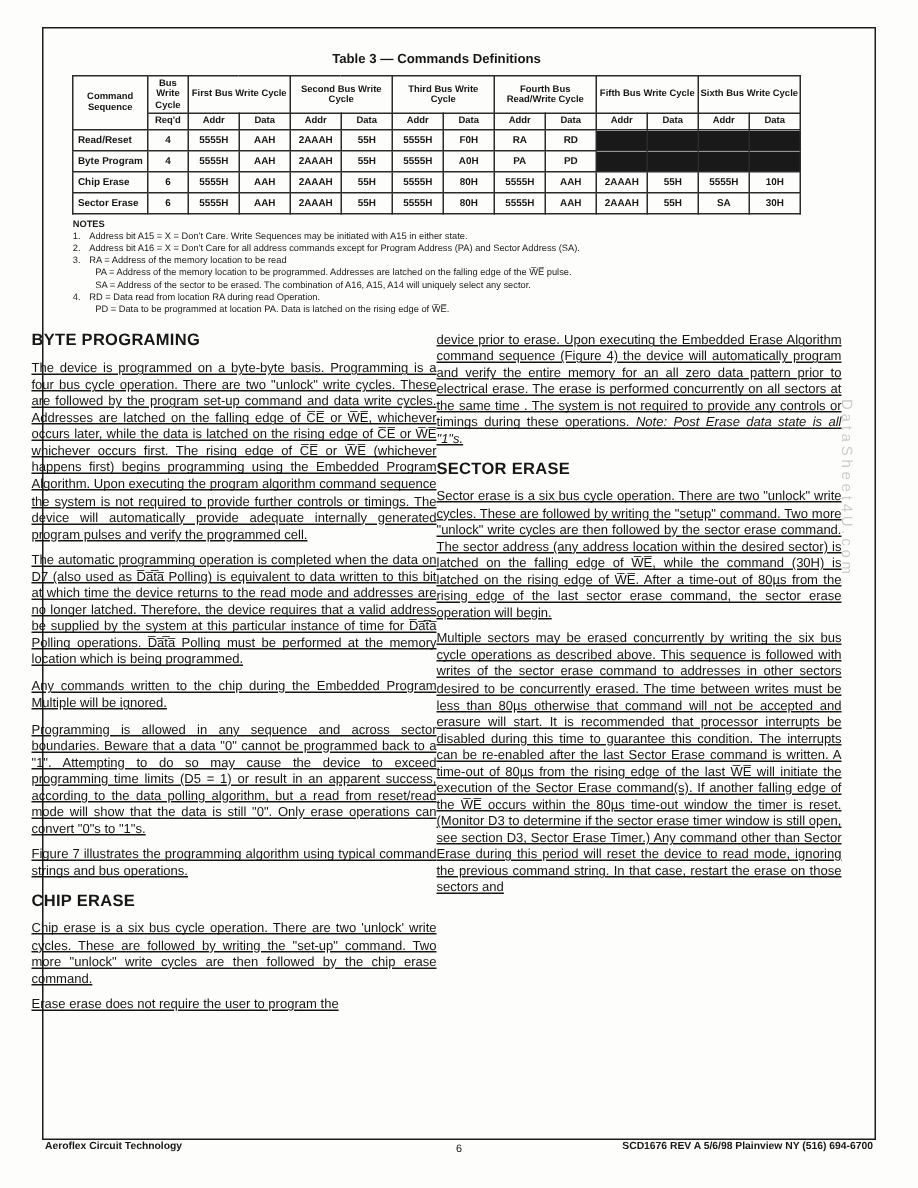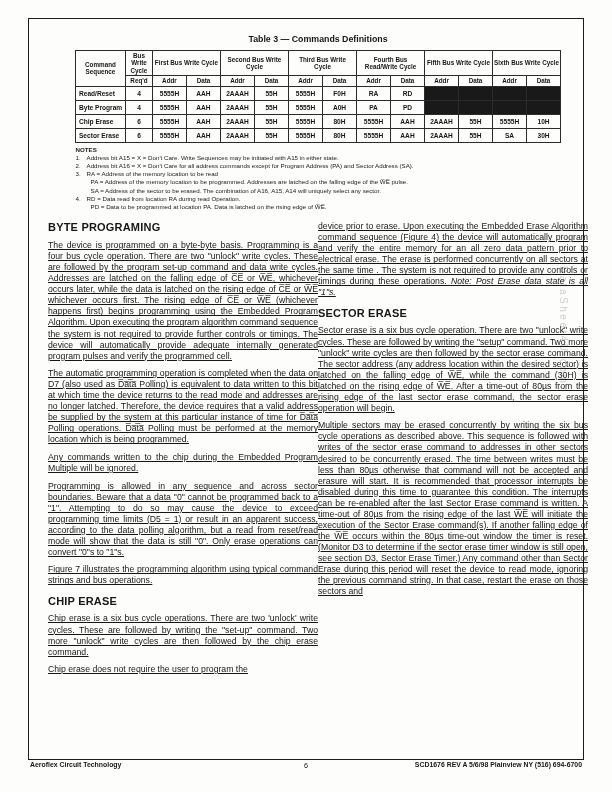--- a/index.html
+++ b/index.html
@@ -3,21 +3,21 @@
 <meta charset="utf-8">
 <style>
   html,body{margin:0;padding:0;}
   body{
     width:612px;height:792px;position:relative;overflow:hidden;
     background:#fdfdfb;color:#161616;
     font-family:"Liberation Sans", sans-serif;
     -webkit-font-smoothing:antialiased;
   }
   .frame{position:absolute;left:28px;top:18px;width:554px;height:740px;border:1.2px solid #1c1c1c;}
-  .content{position:absolute;left:48px;top:26px;width:540px;}
+  .content{position:absolute;left:21px;top:26px;width:540px;}
   .tbl-title{text-align:center;font-weight:bold;font-size:8.8px;margin:8px 0 6px;}
   table.cmd{border-collapse:collapse;margin:0 auto;table-layout:fixed;width:485px;}
   .cmd th,.cmd td{border:1px solid #2b2b2b;font-weight:bold;text-align:center;padding:1px;overflow:hidden;}
   .cmd th{font-size:6.3px;line-height:1.18;vertical-align:middle;}
   .cmd td{font-size:6.6px;height:11px;line-height:1.1;}
   .cmd td.name{text-align:left;padding-left:3px;font-size:6.6px;}
   .cmd td.blk{background:#191919;}
   .notes{width:485px;margin:3px auto 0;font-size:6.2px;line-height:1.32;color:#1a1a1a;}
   .notes-label{font-weight:bold;}
   .note-row{display:flex;}
@@ -195,22 +195,22 @@
 
   <div class="cols">
     <div class="col" id="col-left">
         <h2>BYTE PROGRAMING</h2>
         <p>The device is programmed on a byte-byte basis. Programming is a four bus cycle operation.  There are two "unlock" write cycles.  These are followed by the program set-up command and data write cycles. Addresses are latched on the falling edge of C̅E̅ or W̅E̅, whichever occurs later, while the data is latched on the rising edge of C̅E̅ or W̅E̅ whichever occurs first.  The rising edge of C̅E̅ or W̅E̅ (whichever happens first) begins programming using the Embedded Program Algorithm.  Upon executing the program algorithm command sequence the system is not required to provide further controls or timings.  The device will automatically provide adequate internally generated program pulses and verify the programmed cell.</p>
         <p>The automatic programming operation is completed when the data on D7 (also used as D̅a̅t̅a̅ Polling) is equivalent to data written to this bit at which time the device returns to the read mode and addresses are no longer latched.  Therefore, the device requires that a valid address be supplied by the system at this particular instance of time for D̅a̅t̅a̅ Polling operations. D̅a̅t̅a̅ Polling must be performed at the memory location which is being programmed.</p>
         <p>Any commands written to the chip during the Embedded Program Multiple will be ignored.</p>
         <p>Programming is allowed in any sequence and across sector boundaries.  Beware that a data "0" cannot be programmed back to a "1".  Attempting to do so may cause the device to exceed programming time limits (D5 = 1) or result in an apparent success, according to the data polling algorithm, but a read from reset/read mode will show that the data is still "0".  Only erase operations can convert "0"s to "1"s.</p>
         <p>Figure 7 illustrates the programming algorithm using typical command strings and bus operations.</p>
         <h2>CHIP ERASE</h2>
-        <p>Chip erase is a six bus cycle operations.  There are two 'unlock' write cycles.  These are followed by writing the "set-up" command.  Two more "unlock" write cycles are then followed by the chip erase command.</p>
-        <p>Chip erase does not require the user to program the</p>
+        <p>Chip erase is a six bus cycle operation.  There are two 'unlock' write cycles.  These are followed by writing the "set-up" command.  Two more "unlock" write cycles are then followed by the chip erase command.</p>
+        <p>Erase erase does not require the user to program the</p>
       </div>
     <div class="col" id="col-right">
         <p>device prior to erase.  Upon executing the Embedded Erase Algorithm command sequence (Figure 4) the device will automatically program and verify the entire memory for an all zero data pattern prior to electrical erase.  The erase is performed concurrently on all sectors at the same time .  The system is not required to provide any controls or timings during these operations. <span class="it">Note: Post Erase data state is all "1"s.</span></p>
         <h2>SECTOR ERASE</h2>
         <p>Sector erase is a six bus cycle operation.  There are two "unlock" write cycles.  These are followed by writing the "setup" command.  Two more "unlock" write cycles are then followed by the sector erase command.  The sector address (any address location within the desired sector) is latched on the falling edge of W̅E̅, while the command (30H) is latched on the rising edge of W̅E̅.  After a time-out of 80µs from the rising edge of the last sector erase command, the sector erase operation will begin.</p>
         <p>Multiple sectors may be erased concurrently by writing the six bus cycle operations as described above.  This sequence is followed with writes of the sector erase command to addresses in other sectors desired to be concurrently erased.  The time between writes must be less than 80µs otherwise that command will not be accepted and erasure will start.  It is recommended that processor interrupts be disabled during this time to guarantee this condition.  The interrupts can be re-enabled after the last Sector Erase command is written.  A time-out of 80µs from the rising edge of the last W̅E̅ will initiate the execution of the Sector Erase command(s).  If another falling edge of the W̅E̅ occurs within the 80µs time-out window the timer is reset.  (Monitor D3 to determine if the sector erase timer window is still open, see section D3, Sector Erase Timer.)  Any command other than Sector Erase during this period will reset the device to read mode, ignoring the previous command string.  In that case, restart the erase on those sectors and</p>
       </div>
   </div>
 
 </div>

